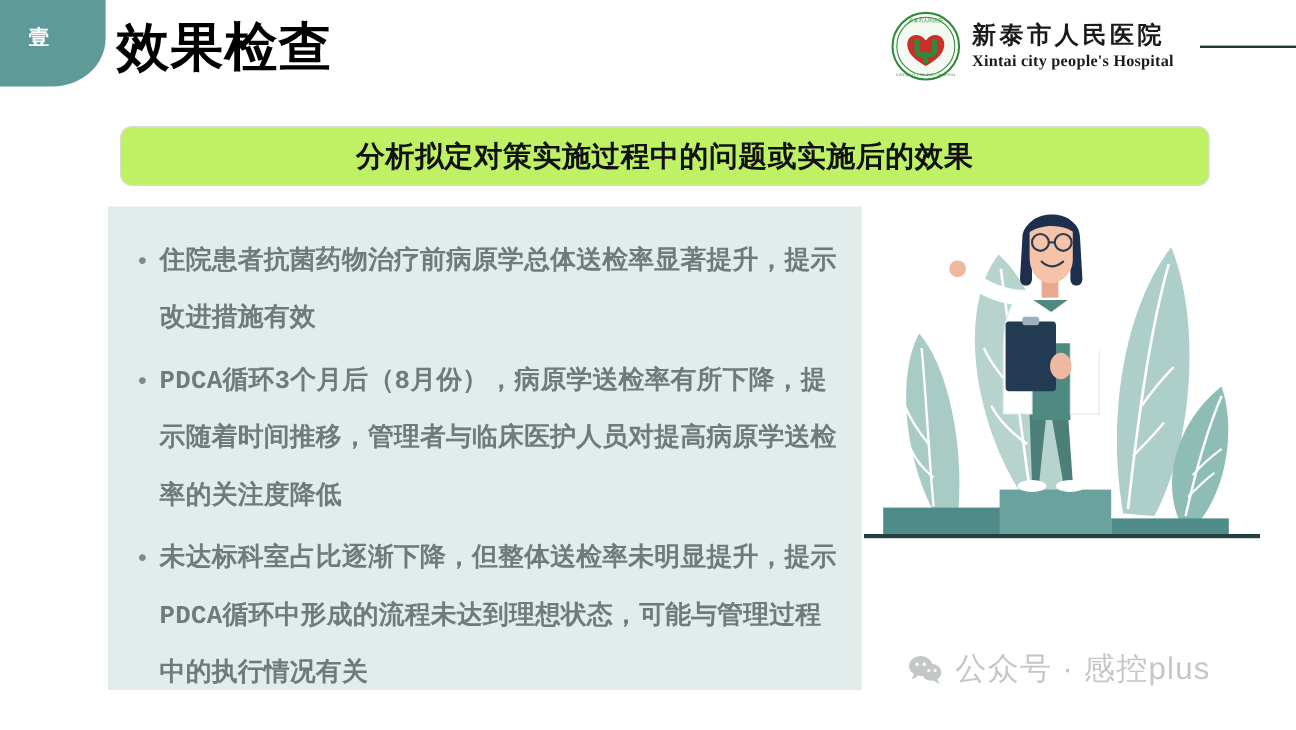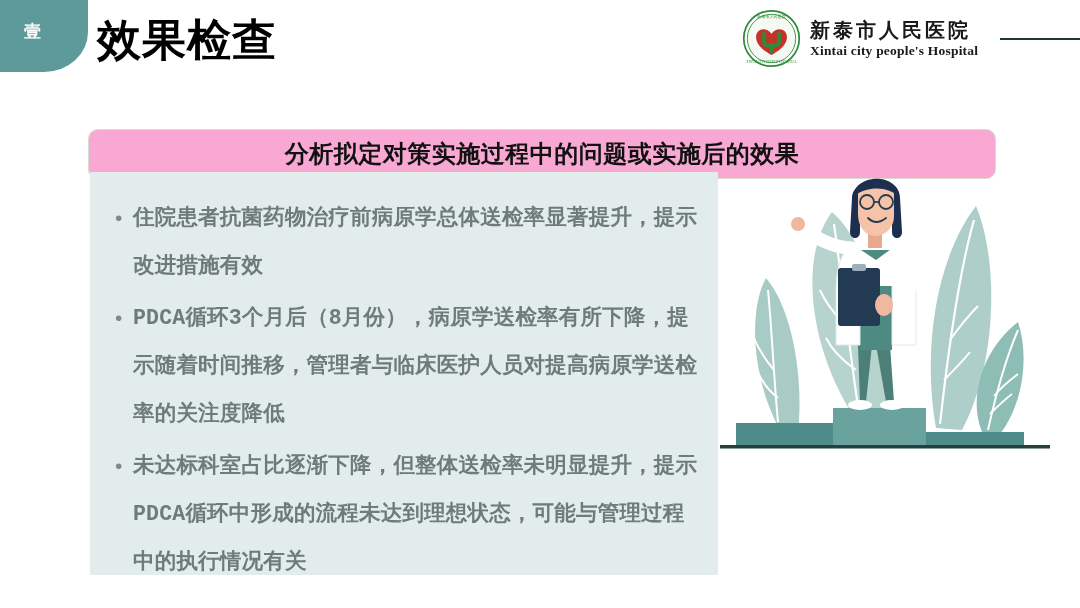--- a/index.html
+++ b/index.html
@@ -96,32 +96,31 @@
     left: 1000px;
     top: 38px;
     width: 80px;
     height: 2px;
     background: #1e3a37;
   }
 
   
   .banner {
     position: absolute;
-    left: 88px;
+    left: 100px;
     top: 105px;
     width: 908px;
     height: 50px;
     box-sizing: border-box;
     border: 1.5px solid #d7dcd0;
     border-radius: 10px;
-    background: #f9a8d4;
+    background: #bef264;
     display: flex;
     align-items: center;
     justify-content: center;
-    margin-top: 24px;
   }
   .banner-text {
     font-size: 24px;
     font-weight: bold;
     color: #111111;
     letter-spacing: 0.5px;
     white-space: nowrap;
   }
 
   
@@ -309,14 +308,27 @@
       <path d="M154 56 C154 34 198 32 198 56 C190 48 170 44 154 56 Z" fill="#1d2f4e"></path>
 
       <circle cx="167" cy="62" r="7" fill="none" stroke="#2b3b4f" stroke-width="1.8"></circle>
       <circle cx="186" cy="62" r="7" fill="none" stroke="#2b3b4f" stroke-width="1.8"></circle>
       <line x1="174" y1="62" x2="179" y2="62" stroke="#2b3b4f" stroke-width="1.8"></line>
 
       <path d="M168 78 Q176 86 186 78" stroke="#2b3b4f" stroke-width="1.8" fill="none" stroke-linecap="round"></path>
     </g>
   </svg>
 
+  <div class="watermark">
+    <svg class="wm-icon" viewBox="0 0 40 34">
+      <ellipse cx="15" cy="13" rx="13" ry="11" fill="#c4c7c8"></ellipse>
+      <path d="M8 21 L5 28 L12 24 Z" fill="#c4c7c8"></path>
+      <ellipse cx="27" cy="20" rx="11" ry="9.5" fill="#c4c7c8"></ellipse>
+      <path d="M33 27 L36 33 L29 29 Z" fill="#c4c7c8"></path>
+      <circle cx="11" cy="11" r="1.9" fill="#ffffff"></circle>
+      <circle cx="19" cy="11" r="1.9" fill="#ffffff"></circle>
+      <circle cx="24" cy="18" r="1.7" fill="#ffffff"></circle>
+      <circle cx="31" cy="18" r="1.7" fill="#ffffff"></circle>
+    </svg>
+    <div class="wm-text">公众号 · 感控plus</div>
+  </div>
 
 </div>
 
 </body></html>

